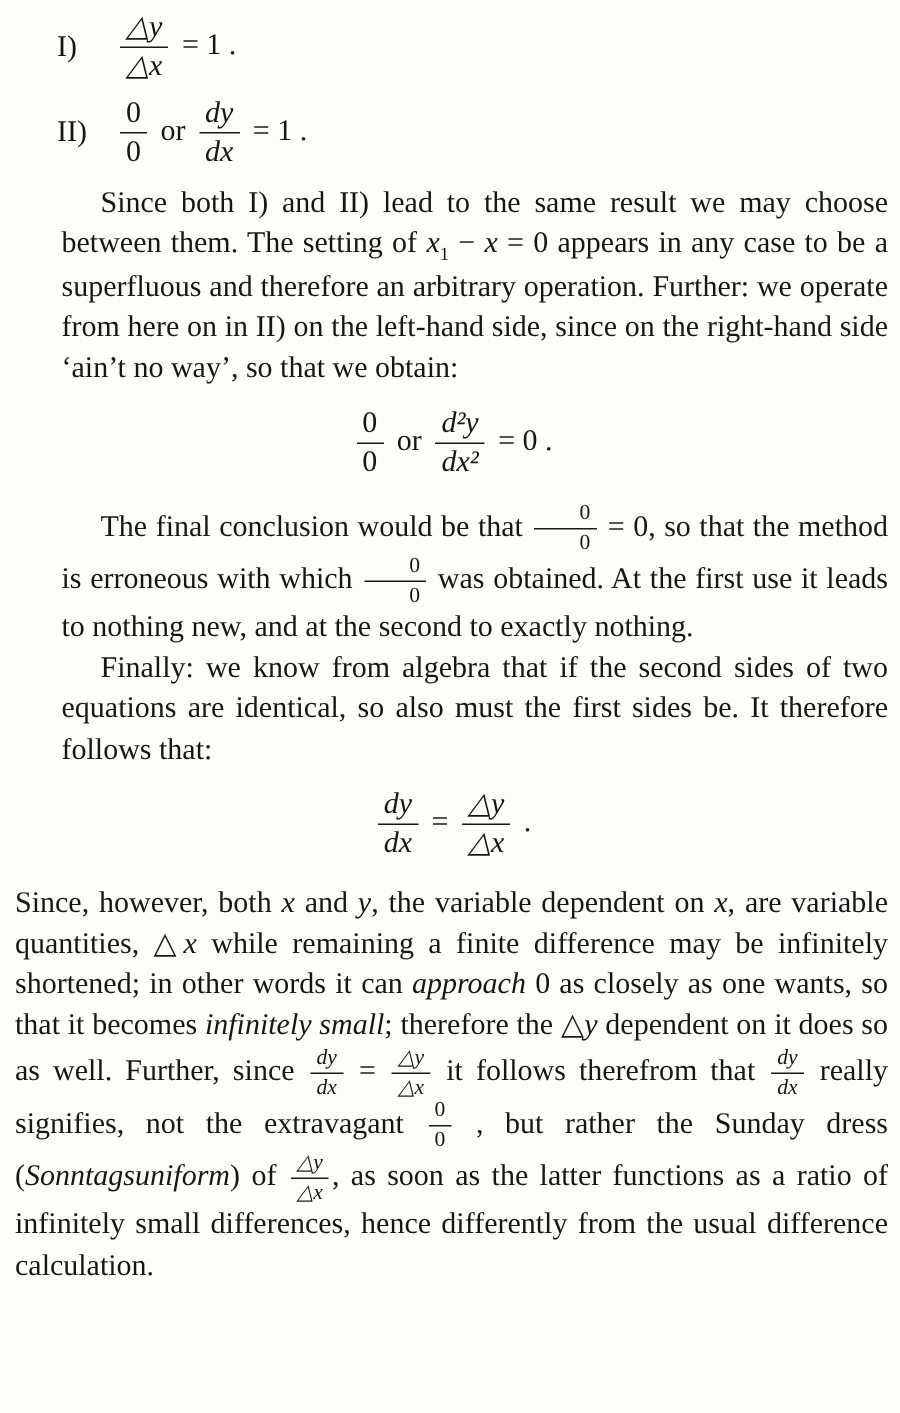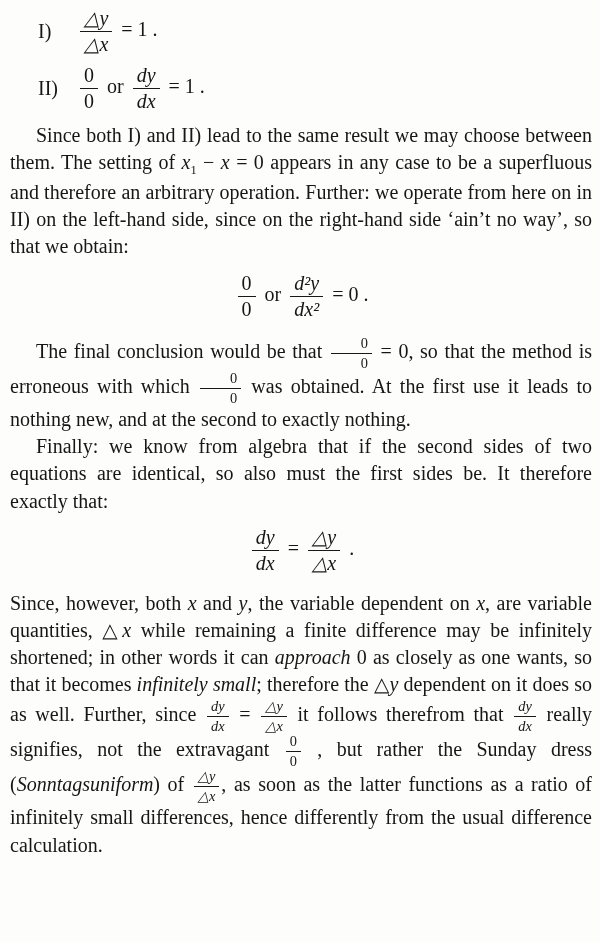--- a/index.html
+++ b/index.html
@@ -14,21 +14,21 @@
   .page{
     padding:4px 8px 0 10px;
     box-sizing:border-box;
     width:600px;height:942px;
   }
   .para{
     margin:0;
     text-align:justify;
     line-height:1.36;
   }
-  .para.indent{text-indent:26px;}
+  .para.indent{text-indent:26px;margin-left:31px;}
   .listeq{
     display:flex;
     align-items:center;
     margin:4px 0 10px 28px;
   }
   .eq-label{min-width:38px;}
   .eq-body{display:inline-block;}
   .displayeq{
     text-align:center;
     margin:12px 0 16px 0;
@@ -62,16 +62,16 @@
       <span class="eq-label">I)</span>
       <span class="eq-body"><span class="frac it"><span class="num">△y</span><span class="den">△x</span></span> = 1 .</span>
     </div>
     <div class="listeq">
       <span class="eq-label">II)</span>
       <span class="eq-body"><span class="frac"><span class="num">0</span><span class="den">0</span></span> or <span class="frac it"><span class="num">dy</span><span class="den">dx</span></span> = 1 .</span>
     </div>
     <p class="para indent">Since both I) and II) lead to the same result we may choose between them. The setting of <i>x</i><sub>1</sub> − <i>x</i> = 0 appears in any case to be a superfluous and therefore an arbitrary operation. Further: we operate from here on in II) on the left-hand side, since on the right-hand side ‘ain’t no way’, so that we obtain:</p>
     <div class="displayeq"><span class="frac"><span class="num">0</span><span class="den">0</span></span> or <span class="frac it"><span class="num">d²y</span><span class="den">dx²</span></span> = 0 .</div>
     <p class="para indent">The final conclusion would be that <span class="frac"><span class="num">0</span><span class="den">0</span></span> = 0, so that the method is erroneous with which <span class="frac"><span class="num">0</span><span class="den">0</span></span> was obtained. At the first use  it leads to nothing new, and at the second to exactly nothing.</p>
-    <p class="para indent">Finally: we know from algebra that if the second sides of two equations are identical, so also must the first sides be. It therefore exactly that:</p>
+    <p class="para indent">Finally: we know from algebra that if the second sides of two equations are identical, so also must the first sides be. It therefore follows that:</p>
     <div class="displayeq"><span class="frac it"><span class="num">dy</span><span class="den">dx</span></span> = <span class="frac it"><span class="num">△y</span><span class="den">△x</span></span> .</div>
     <p class="para">Since, however, both <i>x</i> and <i>y</i>, the variable dependent on <i>x</i>, are variable quantities, △<i>x</i> while remaining a finite difference may be infinitely shortened; in other words it can <i>approach</i> 0 as closely as one wants, so that it becomes <i>infinitely small</i>; therefore the △<i>y</i> dependent on it does so as well. Further, since <span class="frac it"><span class="num">dy</span><span class="den">dx</span></span> = <span class="frac it"><span class="num">△y</span><span class="den">△x</span></span> it follows therefrom that <span class="frac it"><span class="num">dy</span><span class="den">dx</span></span> really signifies, not the extravagant <span class="frac"><span class="num">0</span><span class="den">0</span></span> , but rather the Sunday dress (<i>Sonntagsuniform</i>) of <span class="frac it"><span class="num">△y</span><span class="den">△x</span></span>, as soon as the latter functions as a ratio of infinitely small differences, hence differently from the usual difference calculation.</p>
   </div>
 
 </body></html>

